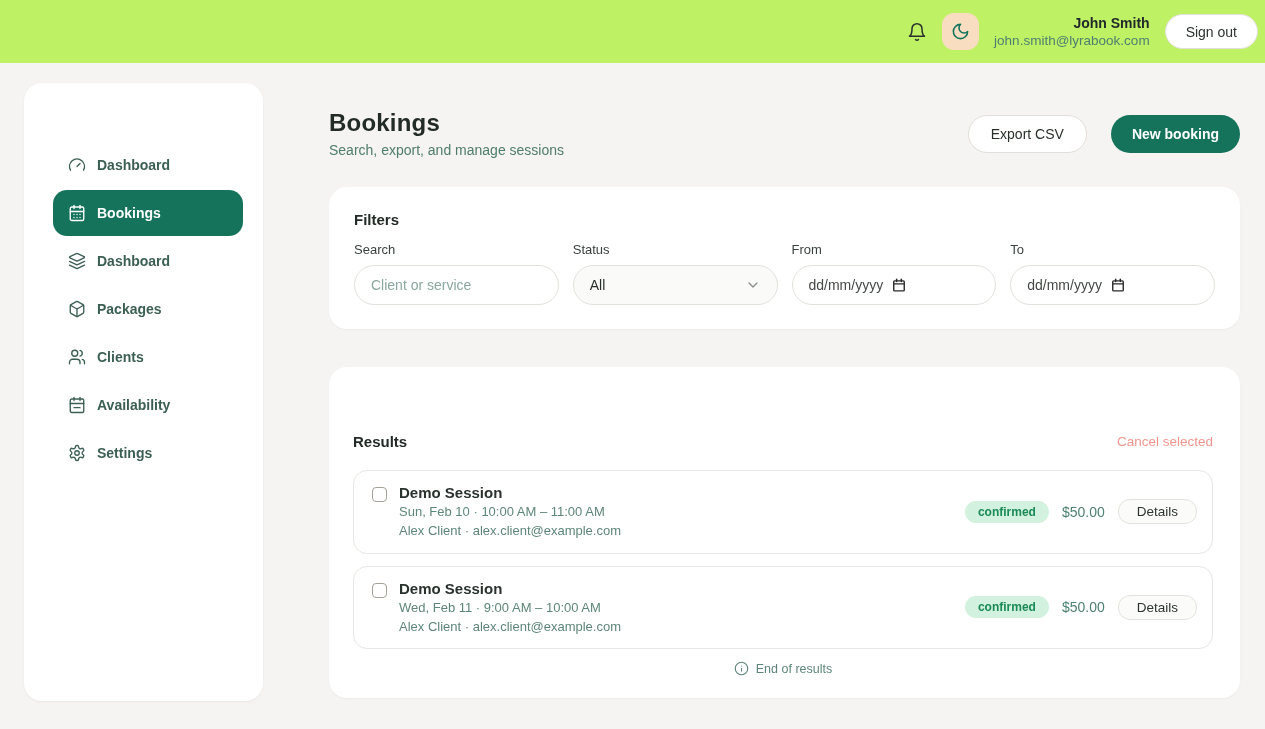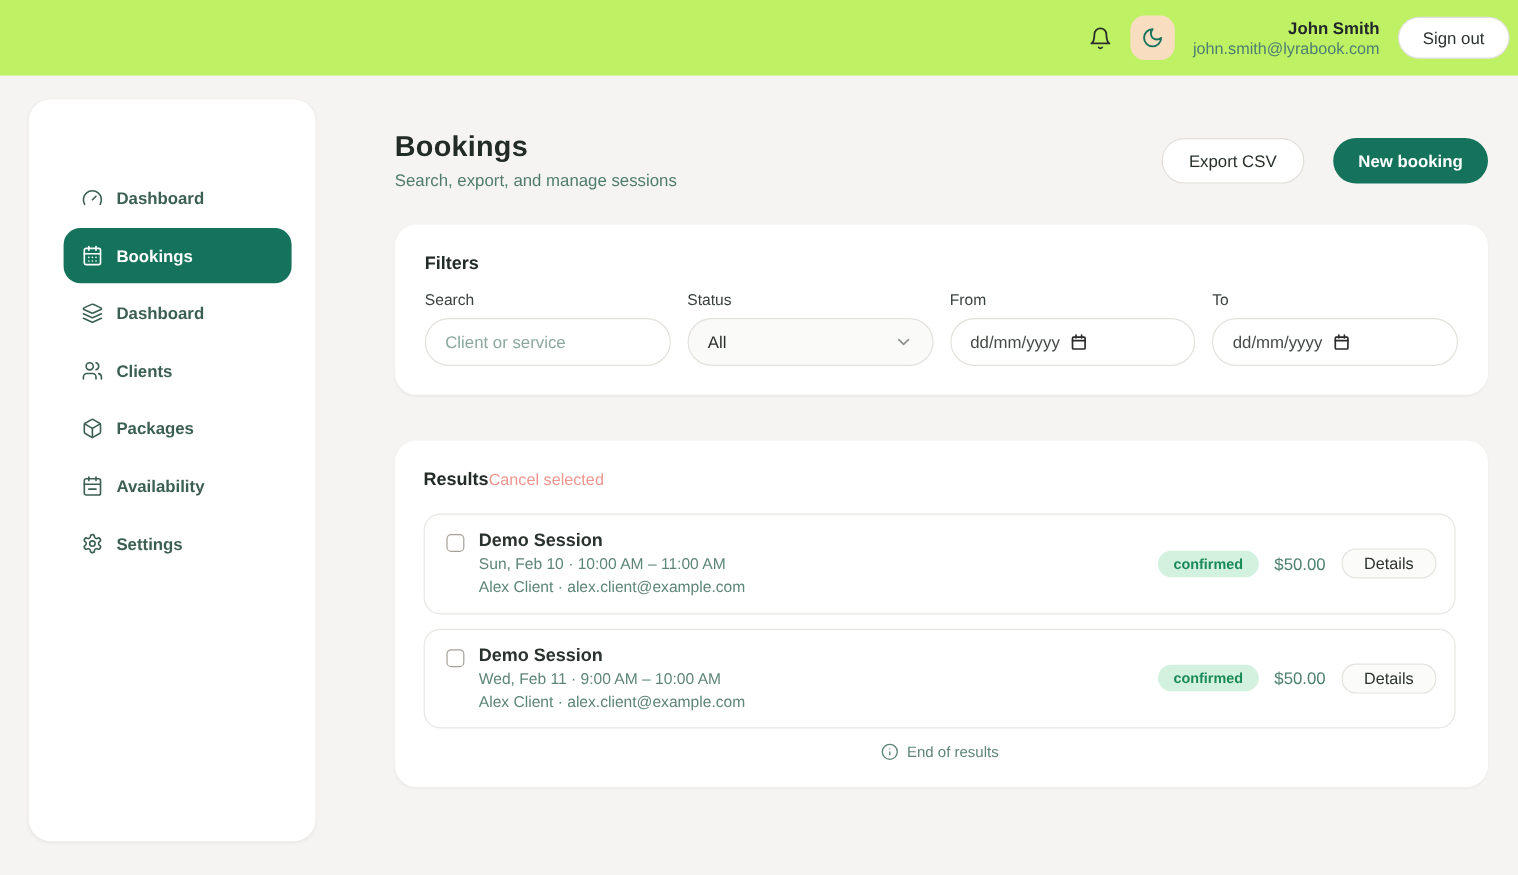--- a/index.html
+++ b/index.html
@@ -84,21 +84,21 @@
     background:#ffffff; color:#2b302c;
   }
   input.control { width:100%; font-family:inherit; outline:none; }
   input.control::placeholder { color:#8aa89c; }
   .select-control { justify-content:space-between; background:#fafaf9; cursor:pointer; }
   .select-chevron { color:#8a8f8b; }
   .date-control { gap:9px; cursor:text; color:#454a46; }
   .date-control .cal-glyph { color:#2a2a2a; }
 
   .results-card { margin-top:38px; padding:24px 27px 22px 24px; }
-  .results-head { display:flex; align-items:center; justify-content:flex-start; }
+  .results-head { display:flex; align-items:center; justify-content:space-between;margin-top:42px; }
   .cancel-link { font-size:13.5px; font-weight:500; color:#f0958e; cursor:pointer; }
   .rows { margin-top:20px; }
   .row {
     display:flex; align-items:center; background:#ffffff;
     border:1px solid #e8e6e2; border-radius:14px;
     padding:13px 15px 13px 18px; margin-bottom:12px; min-height:78px;
   }
   .row-left { display:flex; align-items:flex-start; gap:12px; }
   .row-check {
     appearance:none; -webkit-appearance:none; width:15px; height:15px;
@@ -188,38 +188,38 @@
             <path d="m22 17.65-9.17 4.16a2 2 0 0 1-1.66 0L2 17.65"></path>
             <path d="m22 12.65-9.17 4.16a2 2 0 0 1-1.66 0L2 12.65"></path>
           </svg>
         </span>
         <span>Dashboard</span>
       </div>
 
       <div class="nav-item">
         <span class="nav-icon">
           <svg width="18" height="18" viewBox="0 0 24 24" fill="none" stroke="currentColor" stroke-width="1.8" stroke-linecap="round" stroke-linejoin="round">
+            <path d="M21 8a2 2 0 0 0-1-1.73l-7-4a2 2 0 0 0-2 0l-7 4A2 2 0 0 0 3 8v8a2 2 0 0 0 1 1.73l7 4a2 2 0 0 0 2 0l7-4A2 2 0 0 0 21 16Z"></path>
+            <path d="m3.3 7 8.7 5 8.7-5"></path>
+              <path d="M12 22V12"></path>
+          </svg>
+        </span>
+        <span>Packages</span>
+      </div>
+
+      <div class="nav-item">
+        <span class="nav-icon">
+          <svg width="18" height="18" viewBox="0 0 24 24" fill="none" stroke="currentColor" stroke-width="1.8" stroke-linecap="round" stroke-linejoin="round">
             <path d="M16 21v-2a4 4 0 0 0-4-4H6a4 4 0 0 0-4 4v2"></path>
               <circle cx="9" cy="7" r="4"></circle>
             <path d="M22 21v-2a4 4 0 0 0-3-3.87"></path>
               <path d="M16 3.13a4 4 0 0 1 0 7.75"></path>
           </svg>
         </span>
         <span>Clients</span>
-      </div>
-
-      <div class="nav-item">
-        <span class="nav-icon">
-          <svg width="18" height="18" viewBox="0 0 24 24" fill="none" stroke="currentColor" stroke-width="1.8" stroke-linecap="round" stroke-linejoin="round">
-            <path d="M21 8a2 2 0 0 0-1-1.73l-7-4a2 2 0 0 0-2 0l-7 4A2 2 0 0 0 3 8v8a2 2 0 0 0 1 1.73l7 4a2 2 0 0 0 2 0l7-4A2 2 0 0 0 21 16Z"></path>
-            <path d="m3.3 7 8.7 5 8.7-5"></path>
-              <path d="M12 22V12"></path>
-          </svg>
-        </span>
-        <span>Packages</span>
       </div>
 
       <div class="nav-item">
         <span class="nav-icon">
           <svg width="18" height="18" viewBox="0 0 24 24" fill="none" stroke="currentColor" stroke-width="1.8" stroke-linecap="round" stroke-linejoin="round">
             <rect x="3" y="4" width="18" height="18" rx="2"></rect>
               <path d="M8 2v4"></path>
               <path d="M16 2v4"></path>
               <path d="M3 10h18"></path>
               <path d="M8 15.5h8"></path>

